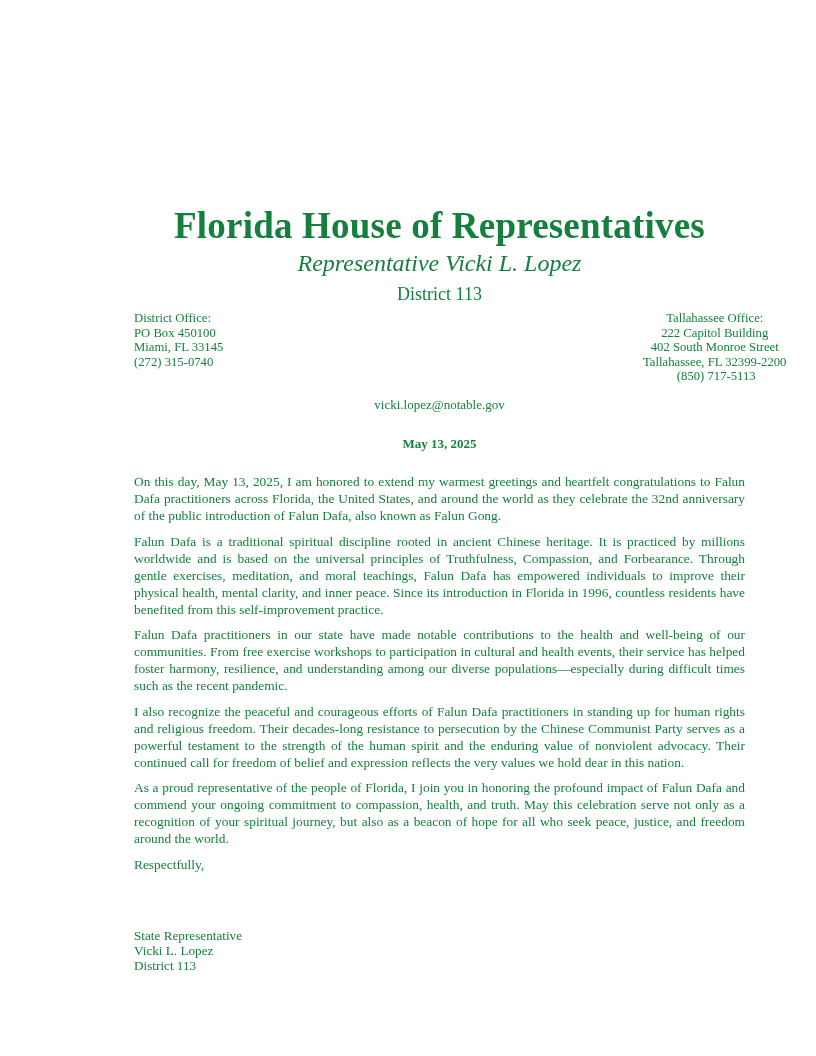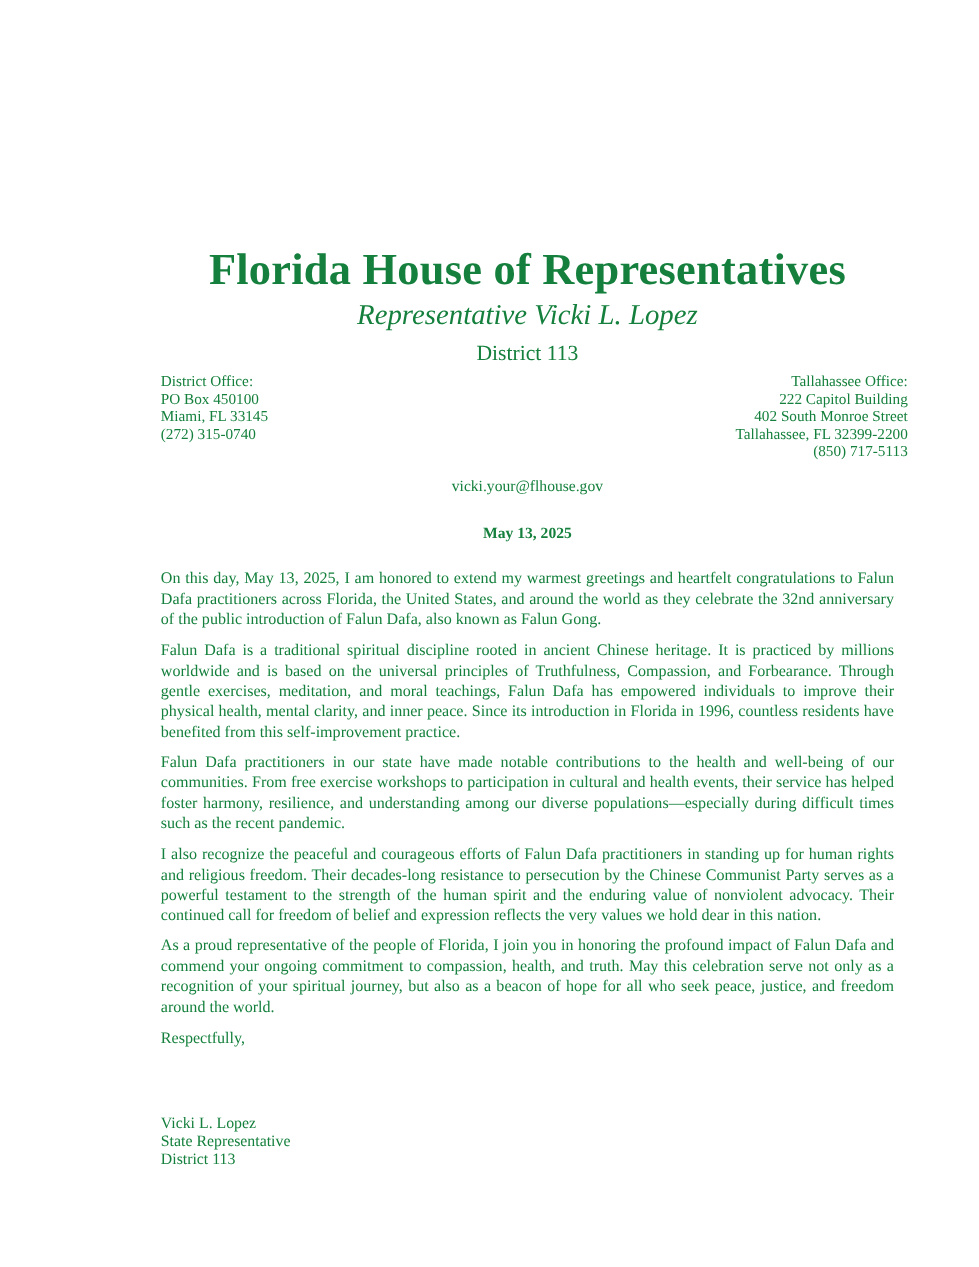--- a/index.html
+++ b/index.html
@@ -48,23 +48,23 @@
     min-height: 74px;
     font-size: 12.7px;
     line-height: 14.5px;
   }
   .office-left {
     text-align: left;
   }
   .office-right {
     position: absolute;
     top: 0;
-    left: 479px;
+    left: 509px;
     white-space: nowrap;
-    text-align: right;
+    text-align: center;
   }
   .office-right .office-line:last-child {
     padding-left: 3px;
   }
   .b { font-weight: normal; }
   .email {
     margin-top: 12px;
     text-align: center;
     font-size: 13px;
     line-height: 15px;
@@ -114,32 +114,32 @@
     </div>
     <div class="office-right">
       <div class="office-line b">Tallahassee Office:</div>
       <div class="office-line">222 Capitol Building</div>
       <div class="office-line">402 South Monroe Street</div>
       <div class="office-line">Tallahassee, FL 32399-2200</div>
       <div class="office-line">(850) 717-5113</div>
     </div>
   </div>
 
-  <div class="email">vicki.your@flhouse.gov</div>
+  <div class="email">vicki.lopez@notable.gov</div>
 
   <div class="date">May 13, 2025</div>
 
   <div class="letter-body">
     <p>On this day, May 13, 2025, I am honored to extend my warmest greetings and heartfelt congratulations to Falun Dafa practitioners across Florida, the United States, and around the world as they celebrate the 32nd anniversary of the public introduction of Falun Dafa, also known as Falun Gong.</p>
     <p>Falun Dafa is a traditional spiritual discipline rooted in ancient Chinese heritage. It is practiced by millions worldwide and is based on the universal principles of Truthfulness, Compassion, and Forbearance. Through gentle exercises, meditation, and moral teachings, Falun Dafa has empowered individuals to improve their physical health, mental clarity, and inner peace. Since its introduction in Florida in 1996, countless residents have benefited from this self-improvement practice.</p>
     <p>Falun Dafa practitioners in our state have made notable contributions to the health and well-being of our communities. From free exercise workshops to participation in cultural and health events, their service has helped foster harmony, resilience, and understanding among our diverse populations—especially during difficult times such as the recent pandemic.</p>
     <p>I also recognize the peaceful and courageous efforts of Falun Dafa practitioners in standing up for human rights and religious freedom. Their decades-long resistance to persecution by the Chinese Communist Party serves as a powerful testament to the strength of the human spirit and the enduring value of nonviolent advocacy. Their continued call for freedom of belief and expression reflects the very values we hold dear in this nation.</p>
     <p>As a proud representative of the people of Florida, I join you in honoring the profound impact of Falun Dafa and commend your ongoing commitment to compassion, health, and truth. May this celebration serve not only as a recognition of your spiritual journey, but also as a beacon of hope for all who seek peace, justice, and freedom around the world.</p>
     <p class="closing">Respectfully,</p>
   </div>
 
   <div class="signature">
+    <div>State Representative</div>
     <div>Vicki L. Lopez</div>
-    <div>State Representative</div>
     <div>District 113</div>
   </div>
 
 </div>
 
 </body></html>

